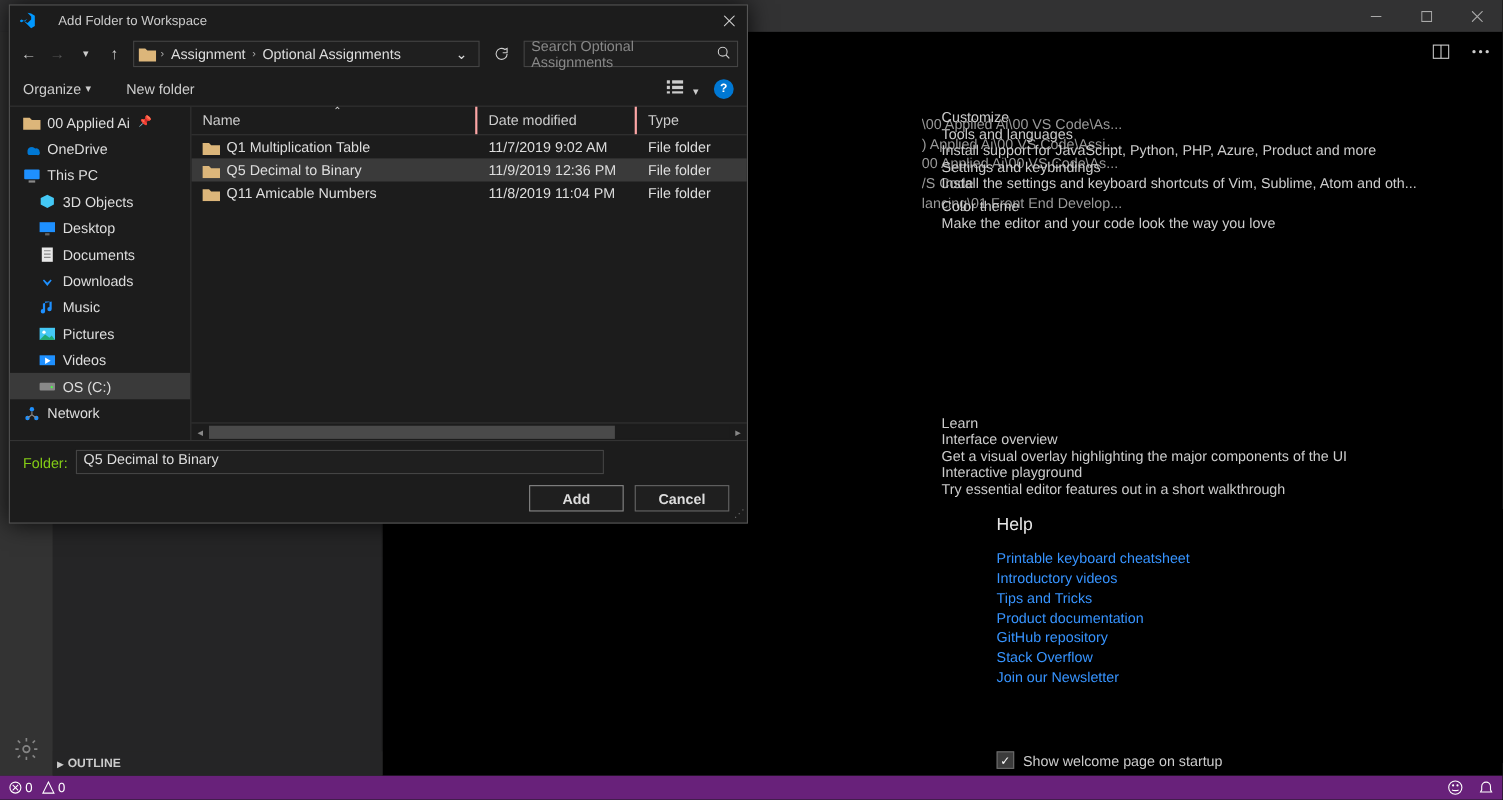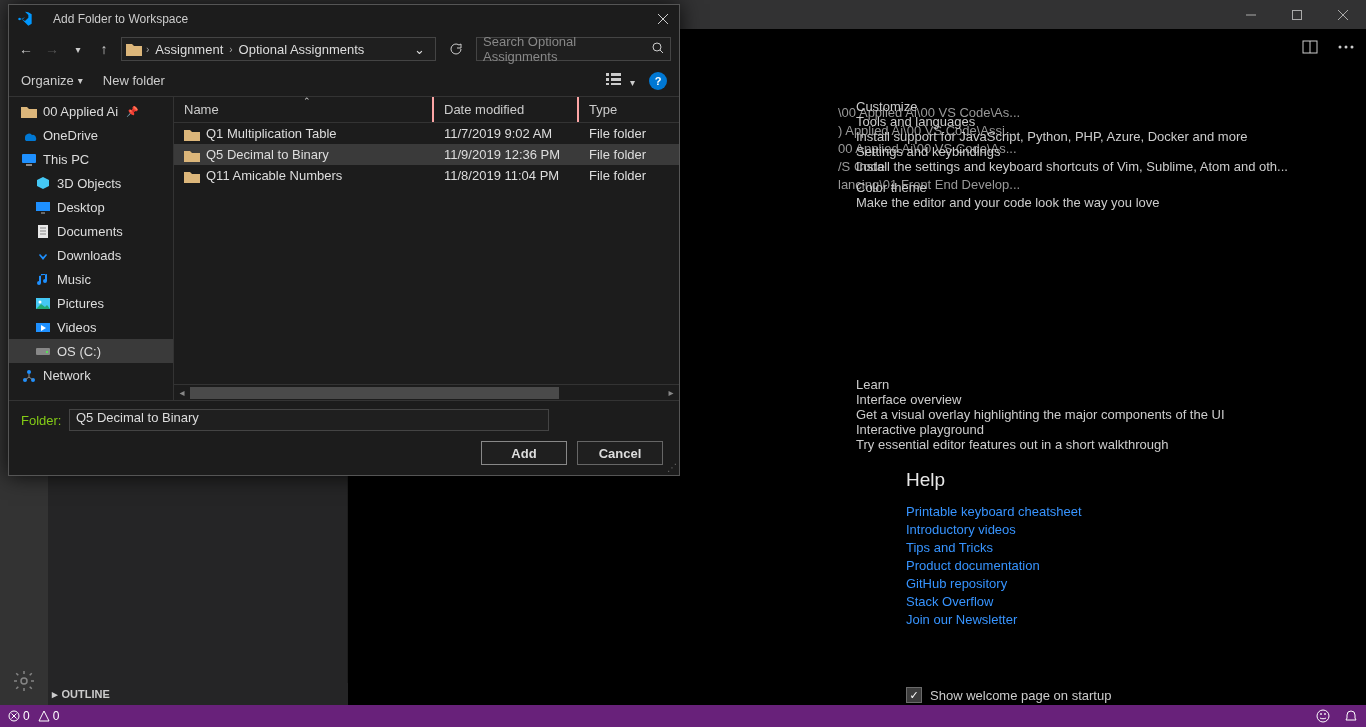--- a/index.html
+++ b/index.html
@@ -20,21 +20,21 @@
 
 .sidebar { width: 300px; background: #252526; border-right: 1px solid #1e1e1e; }
 .sidebar .outline-head { position: absolute; bottom: 22px; left: 48px; width: 300px; height: 22px; background: #252526; color: #ccc; font-size: 11px; font-weight: 700; display: flex; align-items: center; padding-left: 4px; }
 .sidebar .outline-head .chev { margin-right: 4px; }
 
 .editor { flex: 1; background: #000000; position: relative; display: flex; justify-content: flex-end; }
 .editor .top-right { position: absolute; right: 0; top: 0; height: 35px; display: flex; align-items: center; gap: 12px; padding-right: 8px; }
 .editor .top-right .icon-btn { width: 24px; height: 24px; display: flex; align-items: center; justify-content: center; color: #ccc; }
 
 .welcome-left { width: 510px; padding-left: 50px; padding-top: 440px; }
-.welcome-left .heading { color: #e8e8e8; font-weight: 400; font-size: 19px; margin-bottom: 12px; }
+.welcome-left .heading { color: #e8e8e8; font-weight: 400; font-size: 16px; margin-bottom: 12px; }
 .welcome-left a { color: #3794ff; text-decoration: none; display: block; font-size: 13px; line-height: 18px; }
 .welcome-left .startup-row { margin-top: 58px; display: flex; align-items: center; gap: 8px; color: #ccc; font-size: 13px; }
 .welcome-left .startup-row .checkbox { width: 16px; height: 16px; background: #3c3c3c; border: 1px solid #6b6b6b; display: flex; align-items: center; justify-content: center; color: #fff; font-size: 11px; }
 
 .recent-paths { position: absolute; left: 490px; top: 75px; width: 370px; color: #999; font-size: 13px; line-height: 18px; }
 .recent-paths div { white-space: nowrap; overflow: hidden; text-overflow: ellipsis; }
 .customize-section { position: absolute; right: 50px; top: 70px; width: 460px; }
 .learn-section { position: absolute; right: 50px; top: 348px; width: 460px; }
 
 
@@ -53,21 +53,21 @@
 .dlg-nav .nav-arrow.disabled { color: #555; }
 .dlg-nav .path { display: flex; align-items: center; background: #1f1f1f; border: 1px solid #444; height: 24px; flex: 1; padding: 0 4px; gap: 4px; color: #ddd; font-size: 13px; }
 .dlg-nav .path .folder-icon-sm { width: 16px; height: 16px; }
 .dlg-nav .path .crumb { padding: 0 2px; }
 .dlg-nav .path .sep { color: #aaa; font-size: 10px; }
 .dlg-nav .path .expand { margin-left: auto; padding: 0 6px; }
 .dlg-nav .refresh { width: 24px; height: 24px; display: flex; align-items: center; justify-content: center; color: #ccc; }
 .dlg-nav .search { width: 195px; height: 24px; background: #1f1f1f; border: 1px solid #444; display: flex; align-items: center; padding: 0 6px; color: #888; font-size: 13px; }
 .dlg-nav .search .search-icon { margin-left: auto; }
 
-.dlg-toolbar { height: 32px; display: flex; align-items: center; padding: 0 12px; gap: 20px; color: #ccc; border-bottom: 1px solid #333; }
+.dlg-toolbar { height: 32px; display: flex; align-items: center; padding: 0 12px; gap: 32px; color: #ccc; border-bottom: 1px solid #333; }
 .dlg-toolbar .organize { display: flex; align-items: center; gap: 4px; }
 .dlg-toolbar .right-tools { margin-left: auto; display: flex; align-items: center; gap: 14px; }
 .dlg-toolbar .help-icon { width: 18px; height: 18px; border-radius: 50%; background: #0078d4; color: #fff; display: flex; align-items: center; justify-content: center; font-size: 11px; font-weight: bold; }
 
 .dlg-body { flex: 1; display: flex; min-height: 0; }
 .dlg-tree { width: 165px; border-right: 1px solid #333; overflow-y: auto; padding-top: 2px; }
 .dlg-tree .tree-item { height: 24px; display: flex; align-items: center; padding-left: 12px; gap: 6px; color: #ddd; font-size: 13px; white-space: nowrap; }
 .dlg-tree .tree-item.nested { padding-left: 26px; }
 .dlg-tree .tree-item.selected { background: #3a3a3a; }
 .dlg-tree .tree-item .tree-icon { width: 16px; height: 16px; flex-shrink: 0; }
@@ -189,21 +189,21 @@
         <div class="checkbox">✓</div>
         <span>Show welcome page on startup</span>
       </div>
     </div>
 
     <div class="customize-section">
       <div class="section-title">Customize</div>
       <div class="card">
         <div class="card-title">Tools and languages</div>
         <div class="card-body">
-          <span>Install support for </span><a>JavaScript</a><span>, Python, </span><a>PHP</a>, <a>Azure</a>, <a>Docker</a><span> and </span><a>more</a>
+          <span>Install support for </span><a>JavaScript</a><span>, Python, </span><a>PHP</a>, <a>Azure</a>, <a>Product</a><span> and </span><a>more</a>
         </div>
       </div>
       <div class="card">
         <div class="card-title">Settings and keybindings</div>
         <div class="card-body">
           <span>Install the settings and keyboard shortcuts of </span><a>Vim</a>, <a>Sublime</a>, <a>Atom</a><span> and </span><a>oth...</a>
         </div>
       </div>
       <div class="card" style="background:transparent;padding:6px 0">
         <div class="card-title">Color theme</div>

